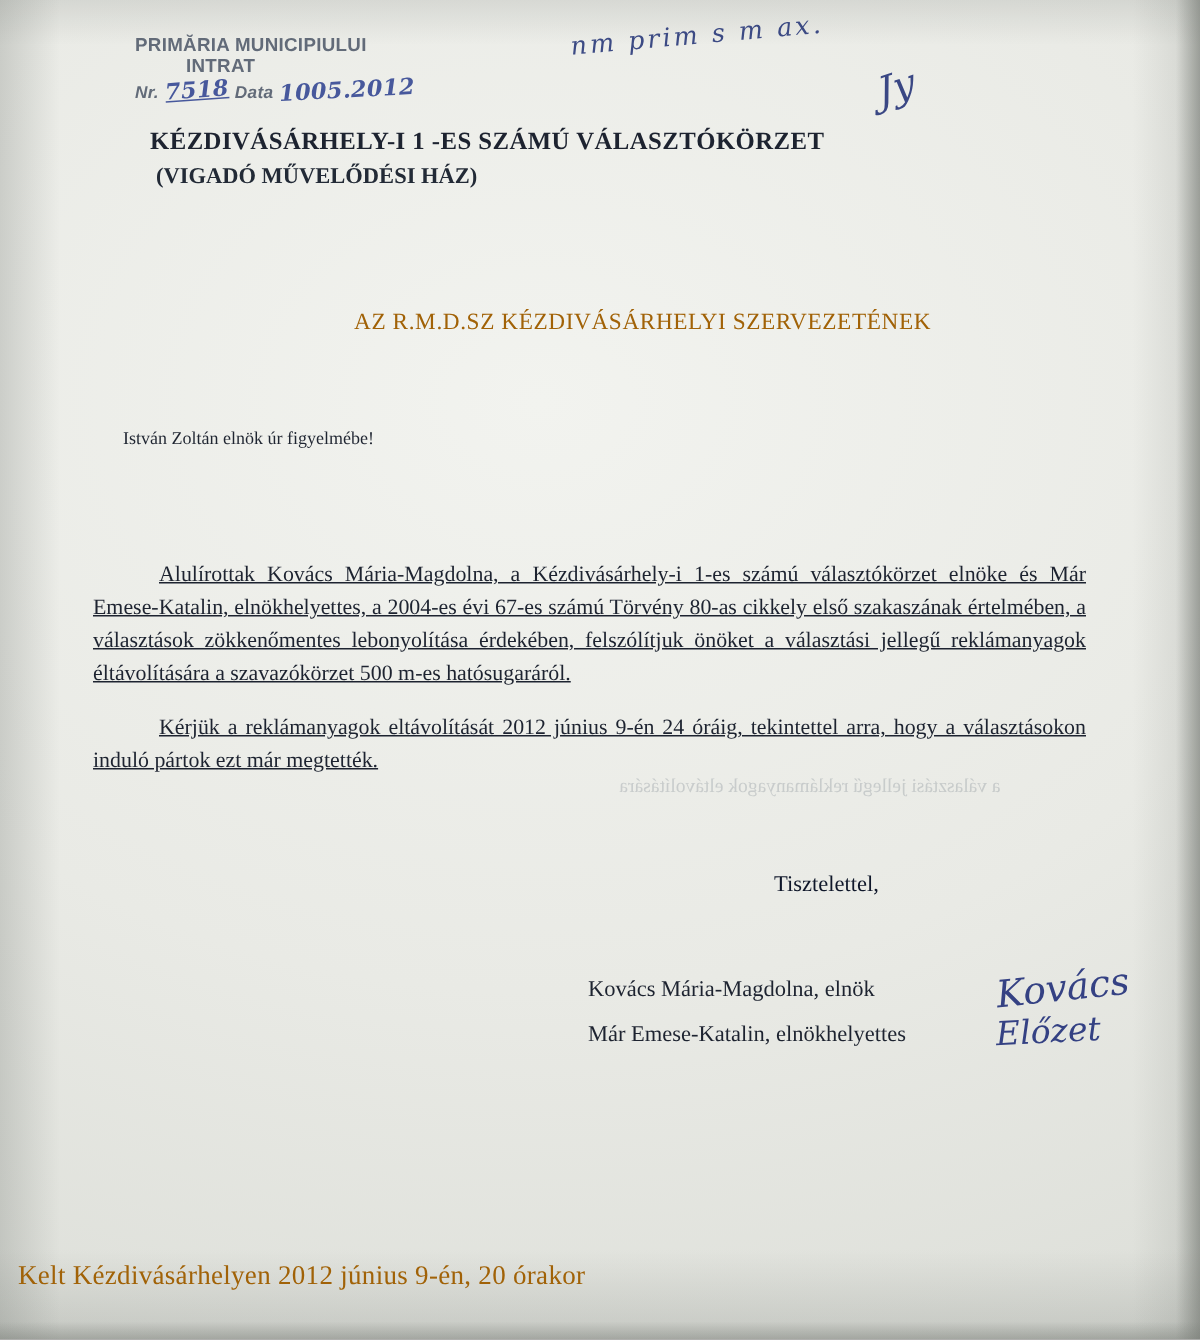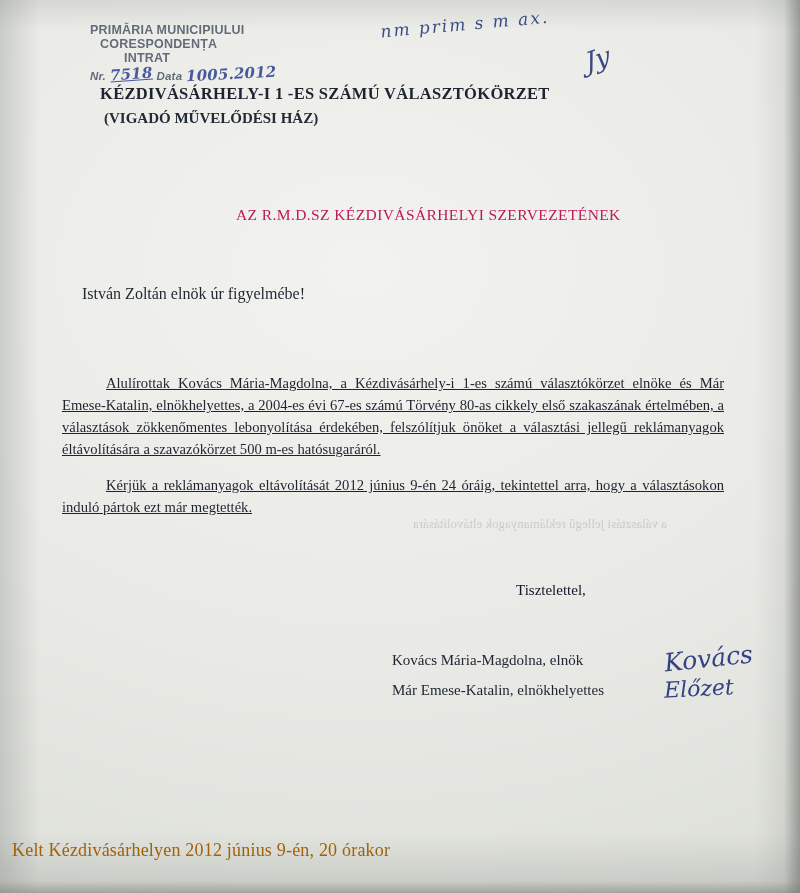--- a/index.html
+++ b/index.html
@@ -144,27 +144,27 @@
     font-size: 15px;
     color: #222a36;
     font-weight: bold;
   }
   .addressee {
     position: absolute;
     left: 236px;
     top: 206px;
     font-size: 15.5px;
     letter-spacing: 0.4px;
-    color: #be185d;
+    color: #a16207;
   }
   .attention {
     position: absolute;
     left: 82px;
     top: 285px;
-    font-size: 16px;
+    font-size: 12px;
     color: #1f2531;
   }
 
   
   .body-block {
     position: absolute;
     left: 62px;
     top: 372px;
     width: 680px;
     font-size: 14.6px;
@@ -252,21 +252,20 @@
 </head>
 <body>
 
 <div class="page">
   <div class="paper"></div>
 
   <div class="content">
 
     <div class="stamp">
       <div class="l1">PRIMĂRIA MUNICIPIULUI</div>
-      <div class="l3">CORESPONDENȚA</div>
       <div class="l3" style="padding-left:34px;">INTRAT</div>
       <div class="stamp-row">
         <span class="l4">Nr.</span>
         <span class="hand-blue" style="font-size:15px;">7518</span>
         <span class="l4">Data</span>
         <span class="hand-blue2" style="font-size:15px;">1005.2012</span>
       </div>
     </div>
 
     <div class="hw-topright">nm prim s

